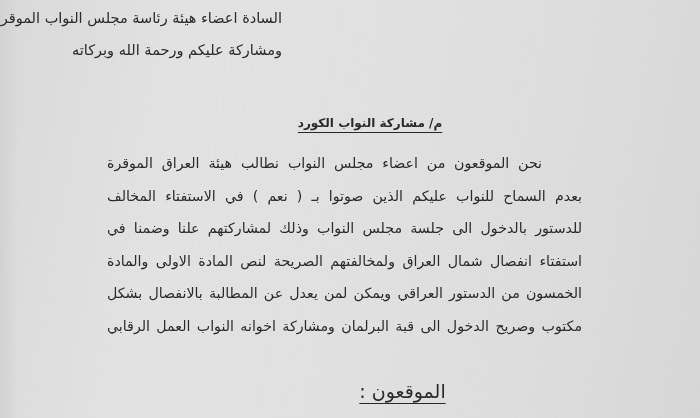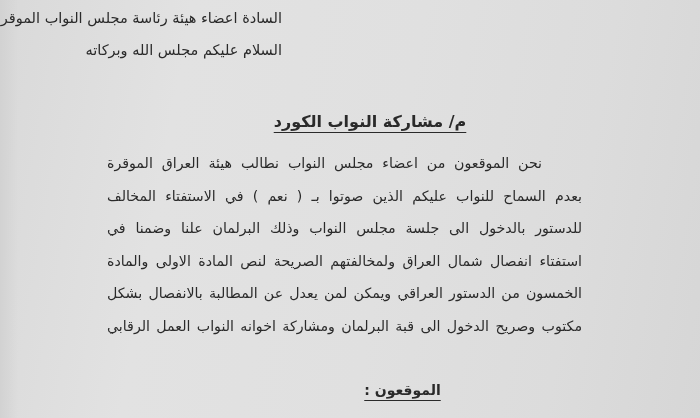--- a/index.html
+++ b/index.html
@@ -34,21 +34,21 @@
     .subject-wrap {
       position: absolute;
       top: 112px;
       left: 0;
       right: 0;
       text-align: center;
       direction: rtl;
     }
     .subject-text {
       display: inline-block;
-      font-size: 16px;
+      font-size: 12px;
       font-weight: bold;
       text-decoration: underline;
       text-underline-offset: 5px;
       margin-left: 40px;
     }
     .body-text {
       position: absolute;
       right: 118px;
       width: 475px;
       font-size: 14.2px;
@@ -71,50 +71,50 @@
     }
     .signers-wrap {
       position: absolute;
       top: 380px;
       left: 0;
       right: 0;
       text-align: center;
     }
     .signers {
       display: inline-block;
-      font-size: 14px;
-      font-weight: bold;
+      font-size: 19px;
+      font-weight: normal;
       text-decoration: underline;
       text-underline-offset: 5px;
       margin-left: 105px;
     }
     .shade {
       position: absolute;
       pointer-events: none;
     }
   </style>
 </head>
 <body>
 
 <div class="page">
 
   <div class="shade" style="left:0;top:0;width:18px;height:418px;background:linear-gradient(90deg,#d2d2d2,#dedede00);"></div>
 
   <div class="line salutation" style="top:10px;right:418px;">السادة اعضاء هيئة رئاسة مجلس النواب الموقرون</div>
 
-  <div class="line salutation" style="top:42px;right:418px;">السلام عليكم مجلس الله وبركاته</div>
+  <div class="line salutation" style="top:42px;right:418px;">ومشاركة عليكم ورحمة الله وبركاته</div>
 
   <div class="subject-wrap">
     <span class="subject-text">م/ مشاركة النواب الكورد</span>
   </div>
 
   <div class="body-text">
     <span class="body-line first">نحن الموقعون من اعضاء مجلس النواب نطالب هيئة العراق الموقرة</span>
     <span class="body-line">بعدم السماح للنواب عليكم الذين صوتوا بـ ( نعم ) في الاستفتاء المخالف</span>
-    <span class="body-line">للدستور بالدخول الى جلسة مجلس النواب وذلك البرلمان علنا وضمنا في</span>
+    <span class="body-line">للدستور بالدخول الى جلسة مجلس النواب وذلك لمشاركتهم علنا وضمنا في</span>
     <span class="body-line">استفتاء انفصال شمال العراق ولمخالفتهم الصريحة لنص المادة الاولى والمادة</span>
     <span class="body-line">الخمسون من الدستور العراقي ويمكن لمن يعدل عن المطالبة بالانفصال بشكل</span>
     <span class="body-line">مكتوب وصريح الدخول الى قبة البرلمان ومشاركة اخوانه النواب العمل الرقابي</span>
   </div>
 
   <div class="signers-wrap">
     <span class="signers">الموقعون :</span>
   </div>
 
 </div>

